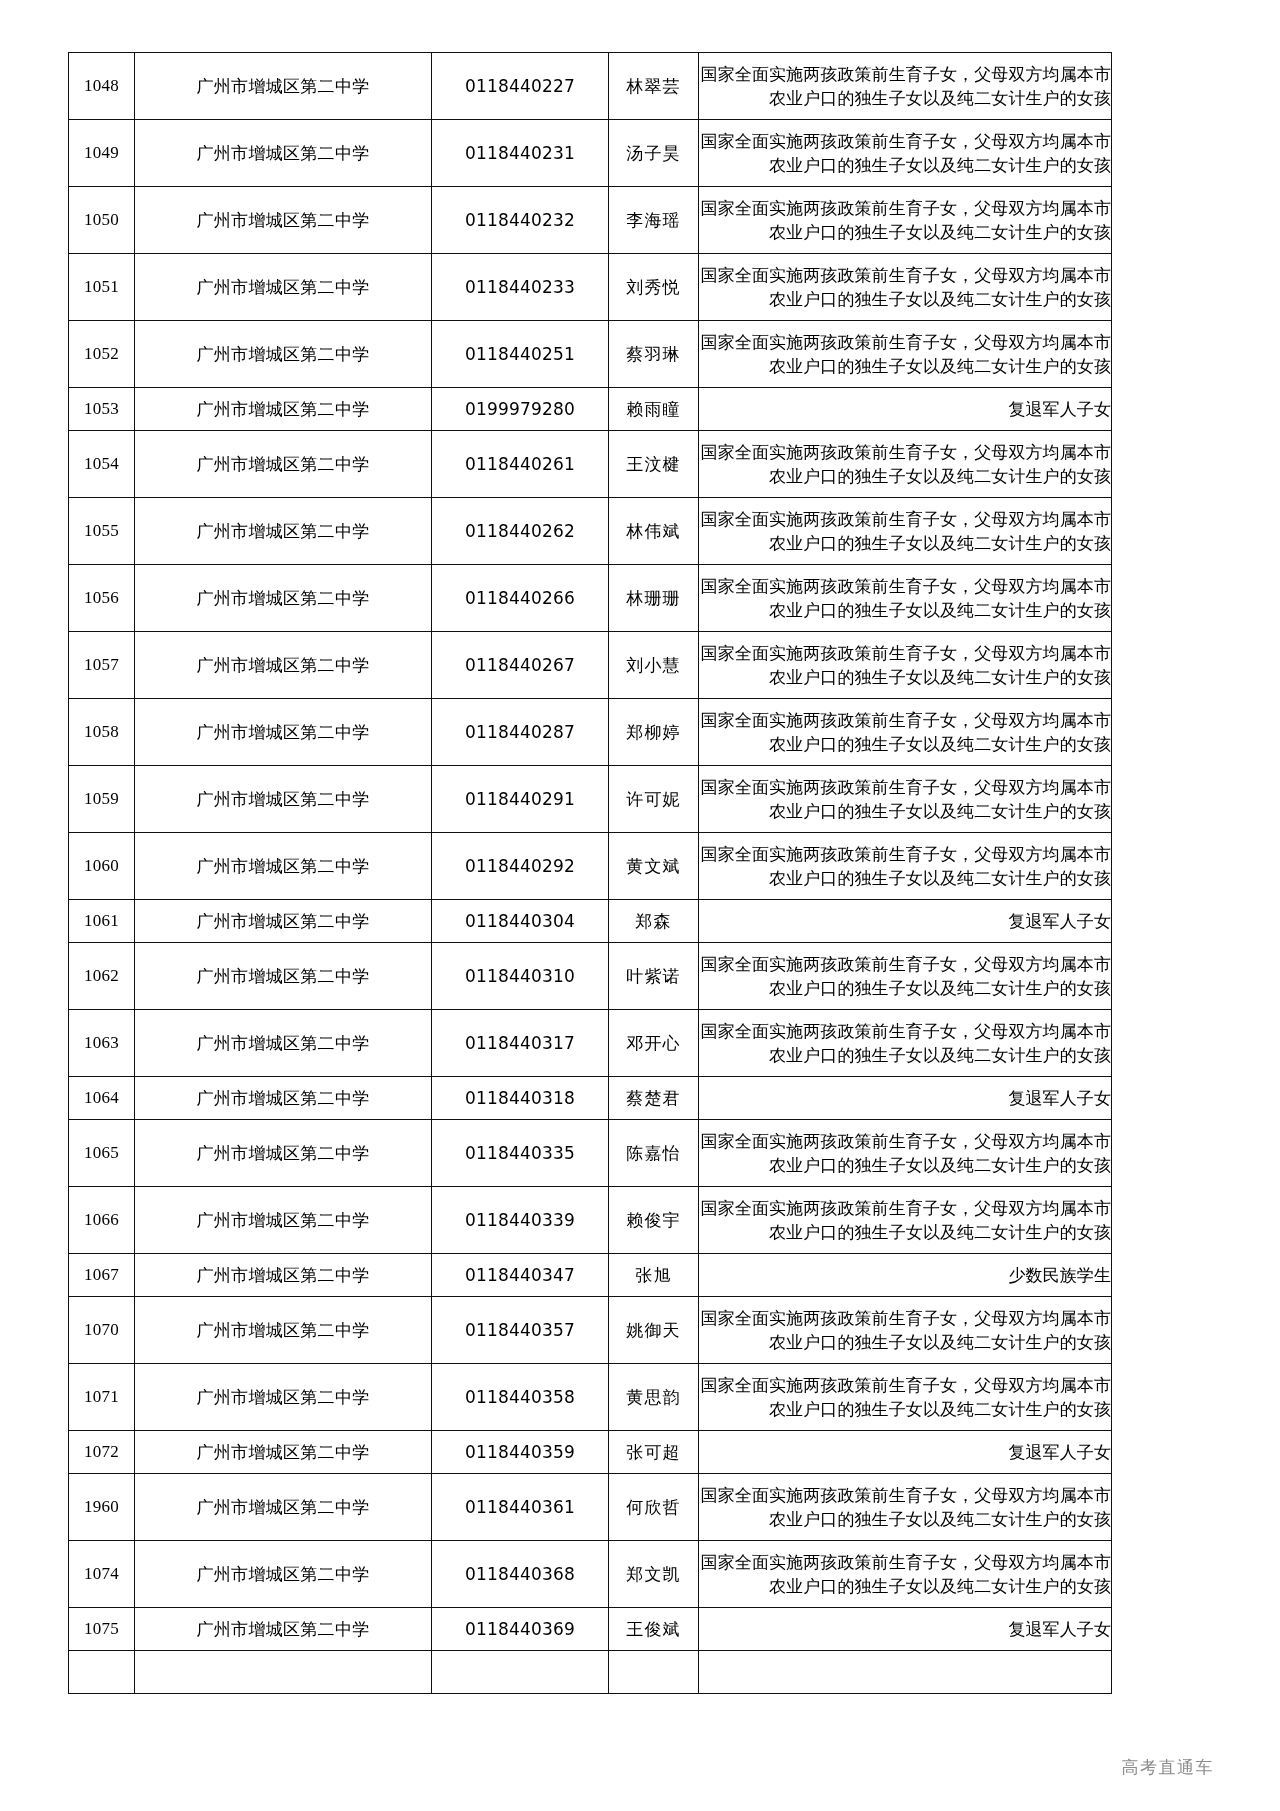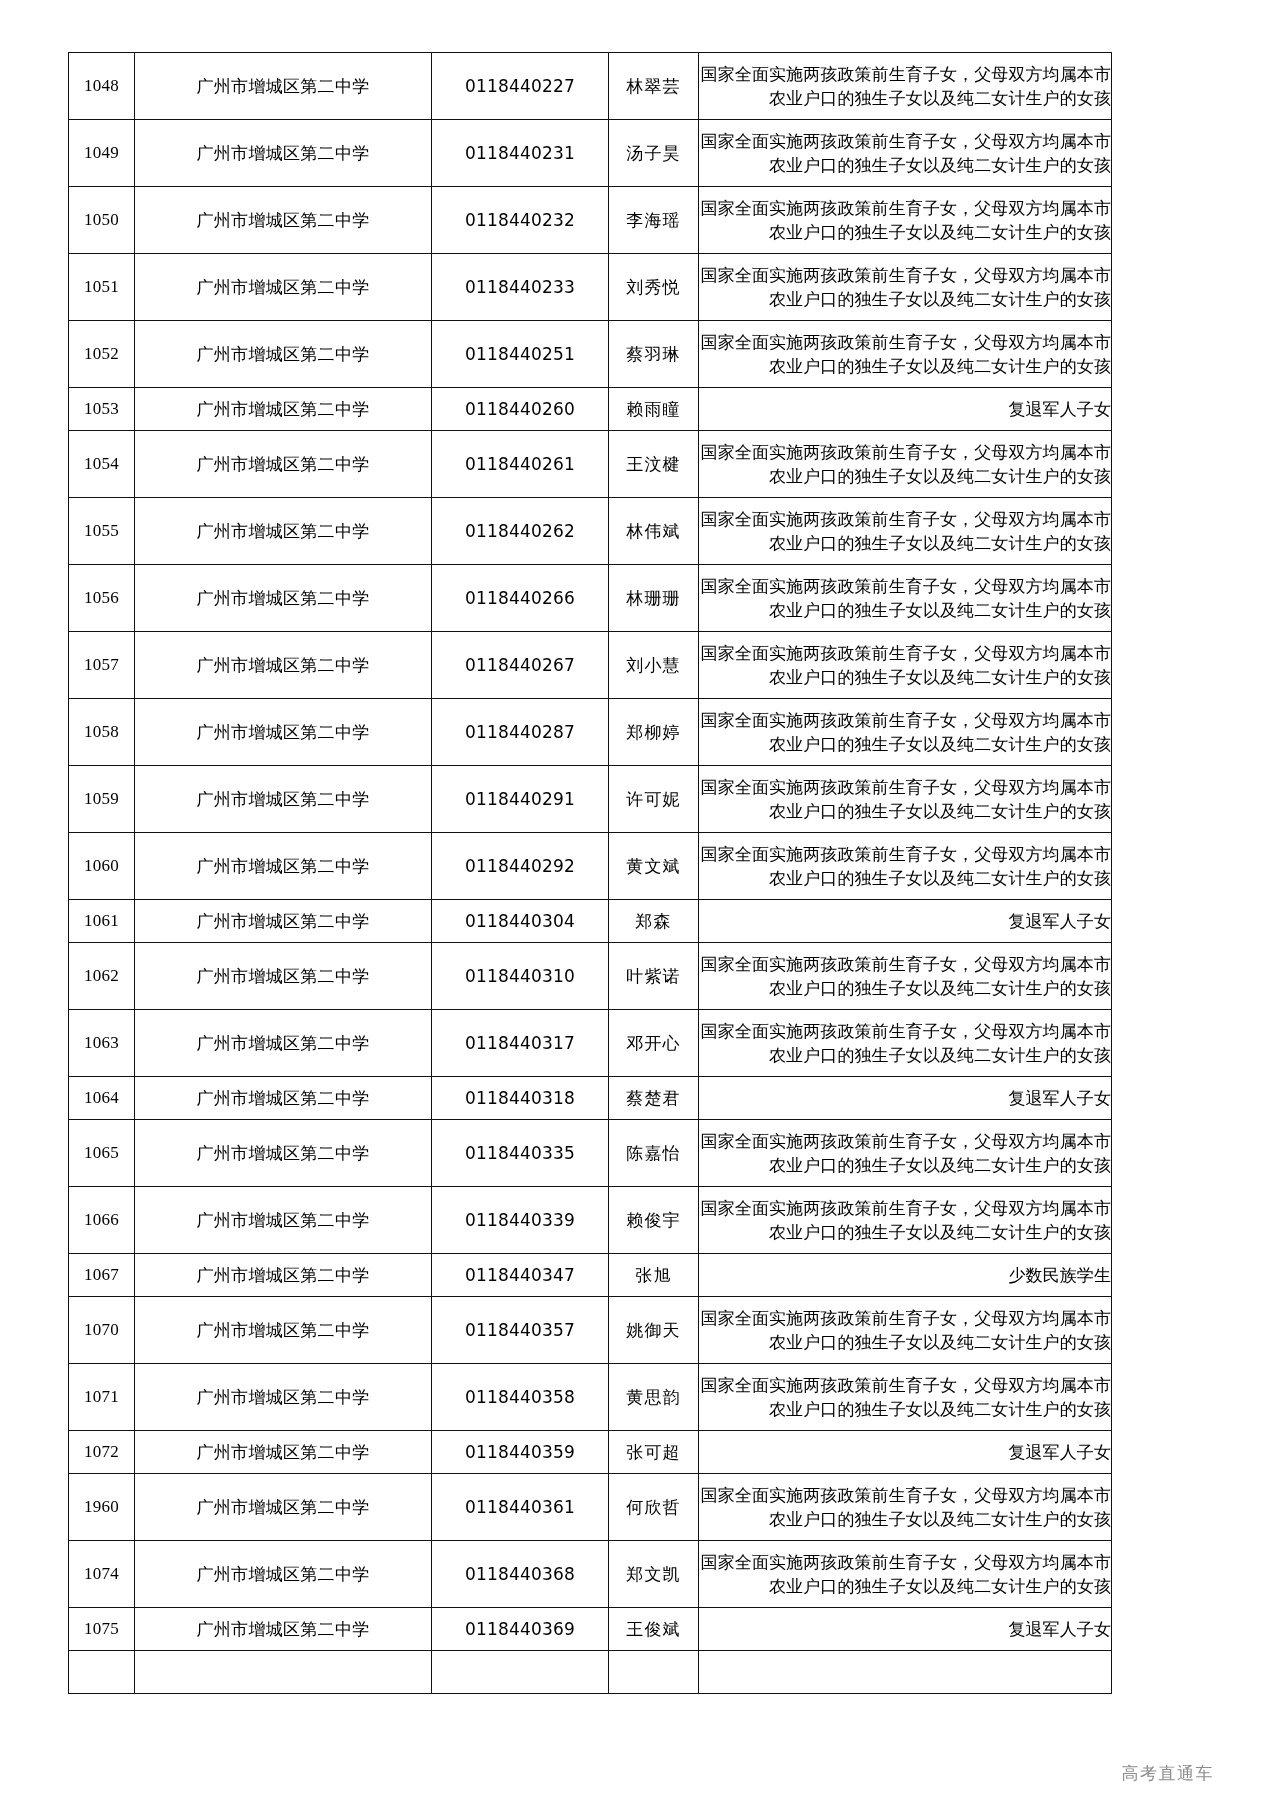--- a/index.html
+++ b/index.html
@@ -78,21 +78,21 @@
     white-space: normal;
     word-break: break-all;
     text-align: right;
   }
   tr.tall td { height: 66px; }
   tr.short td { height: 42px; margin-left: 10px; }
 
   .watermark {
     position: absolute;
     right: 66px;
-    bottom: 26px;
+    bottom: 32px;
     font-size: 17px;
     color: #8c8c8c;
     letter-spacing: 1.5px;
     font-family: "DejaVu Sans", "Liberation Sans", sans-serif;
   }
 </style>
 </head>
 <body>
 
 <div class="page">
@@ -147,21 +147,21 @@
           <td class="school">广州市增城区第二中学</td>
           <td class="sid">0118440251</td>
           <td class="name">蔡羽琳</td>
           <td class="reason">
             <span class="two-line">国家全面实施两孩政策前生育子女，父母双方均属本市农业户口的独生子女以及纯二女计生户的女孩</span>
           </td>
         </tr>
         <tr class="short">
           <td class="seq">1053</td>
           <td class="school">广州市增城区第二中学</td>
-          <td class="sid">0118440260</td>
+          <td class="sid">0199979280</td>
           <td class="name">赖雨瞳</td>
           <td class="reason">
             <span class="two-line">复退军人子女</span>
           </td>
         </tr>
         <tr class="tall">
           <td class="seq">1054</td>
           <td class="school">广州市增城区第二中学</td>
           <td class="sid">0118440261</td>
           <td class="name">王汶楗</td>

